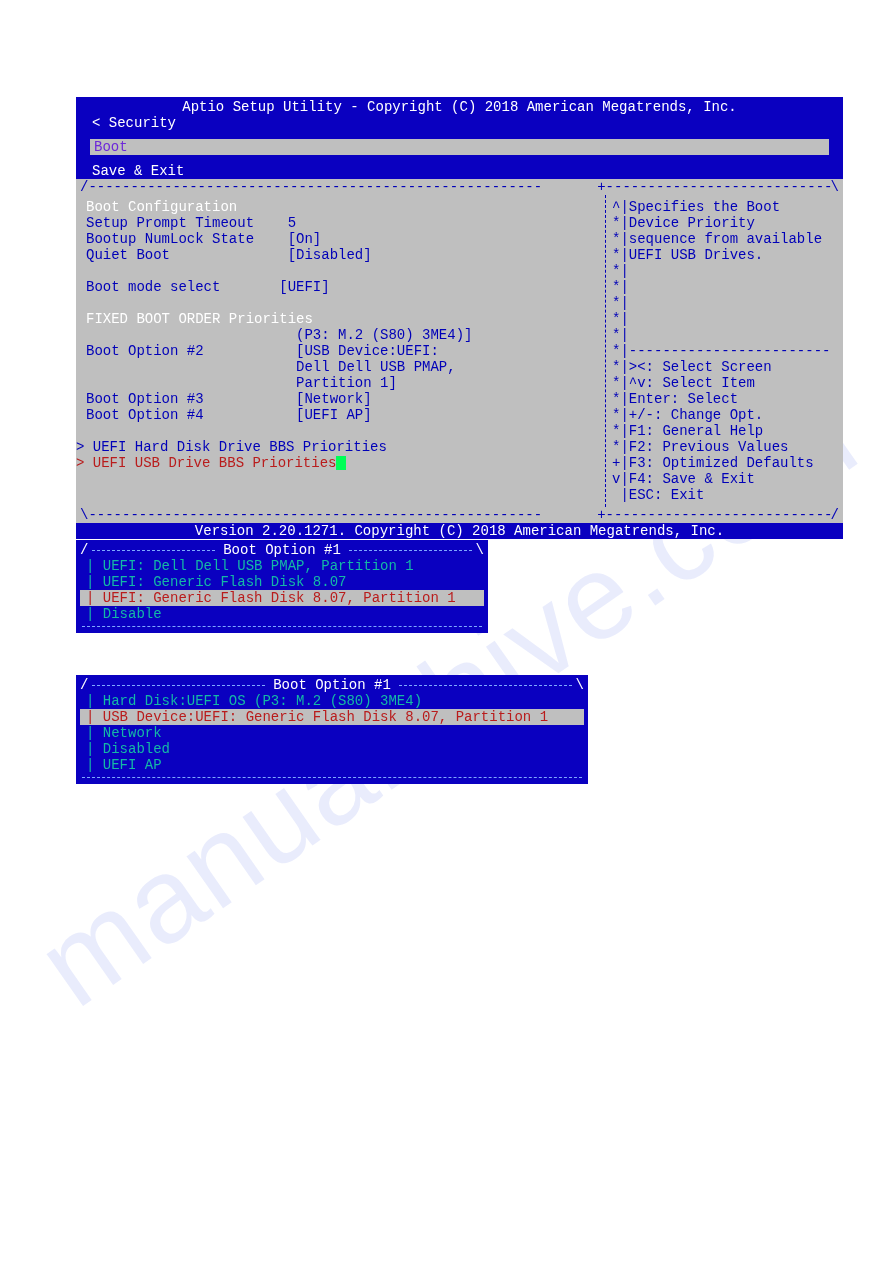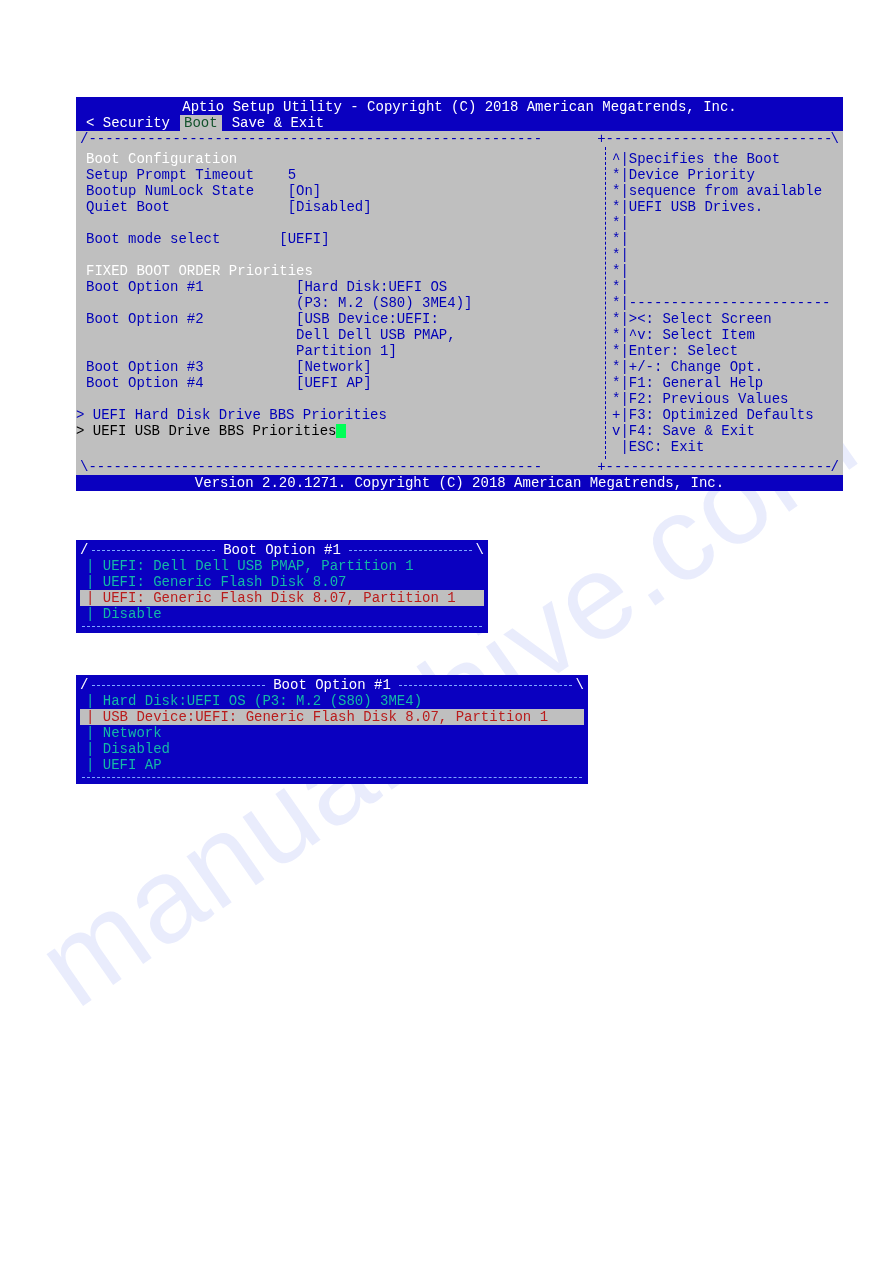--- a/index.html
+++ b/index.html
@@ -40,27 +40,28 @@
   }
   .bios .titlebar {
     background: #0a00c0;
     color: #ffffff;
     text-align: center;
     padding: 2px 0 0 0;
   }
   .bios .tabs {
     background: #0a00c0;
     color: #ffffff;
-    padding: 0 8px;
+    padding: 0 14px;
     display: flex;
     gap: 8px;
+    flex-direction: column;
   }
   .bios .tabs .tab.selected {
     background: #bfbfbf;
-    color: #14532d;
+    color: #6d28d9;
     padding: 0 4px;
   }
   .bios .tabs .tab { padding: 0 2px; }
 
   .bios .panel {
     display: flex;
     background: #bfbfbf;
     color: #0000b8;
   }
   .bios .panel .left {
@@ -71,21 +72,21 @@
   .bios .panel .right {
     width: 225px;
     padding: 4px 6px 4px 6px;
     border-left: 1px dashed #0000b8;
     position: relative;
   }
   .heading { color: #ffffff; }
   .row { white-space: pre; }
   .selectedRow {
     background: #bfbfbf;
-    color: #000000;
+    color: #b91c1c;
     white-space: pre;
     position: relative;
   }
   .cursor {
     display: inline-block;
     width: 10px;
     height: 14px;
     background: #00ff57;
     vertical-align: middle;
   }
@@ -174,21 +175,20 @@
       <div class="row heading">Boot Configuration</div>
 
       <div class="row"><span>Setup Prompt Timeout</span>    <span>5</span></div>
       <div class="row"><span>Bootup NumLock State</span>    <span>[On]</span></div>
       <div class="row"><span>Quiet Boot</span>              <span>[Disabled]</span></div>
       <div class="row">&nbsp;</div>
       <div class="row"><span>Boot mode select</span>       <span>[UEFI]</span></div>
       <div class="row">&nbsp;</div>
       <div class="row heading">FIXED BOOT ORDER Priorities</div>
 
-      <div class="row"><span>Boot Option #1</span>           <span>[Hard Disk:UEFI OS</span></div>
       <div class="row">                         <span>(P3: M.2 (S80) 3ME4)]</span></div>
 
       <div class="row"><span>Boot Option #2</span>           <span>[USB Device:UEFI:</span></div>
       <div class="row">                         <span>Dell Dell USB PMAP,</span></div>
       <div class="row">                         <span>Partition 1]</span></div>
 
       <div class="row"><span>Boot Option #3</span>           <span>[Network]</span></div>
       <div class="row"><span>Boot Option #4</span>           <span>[UEFI AP]</span></div>
       <div class="row">&nbsp;</div>
       <div class="row" style="margin-left:-10px">&gt; UEFI Hard Disk Drive BBS Priorities</div>

